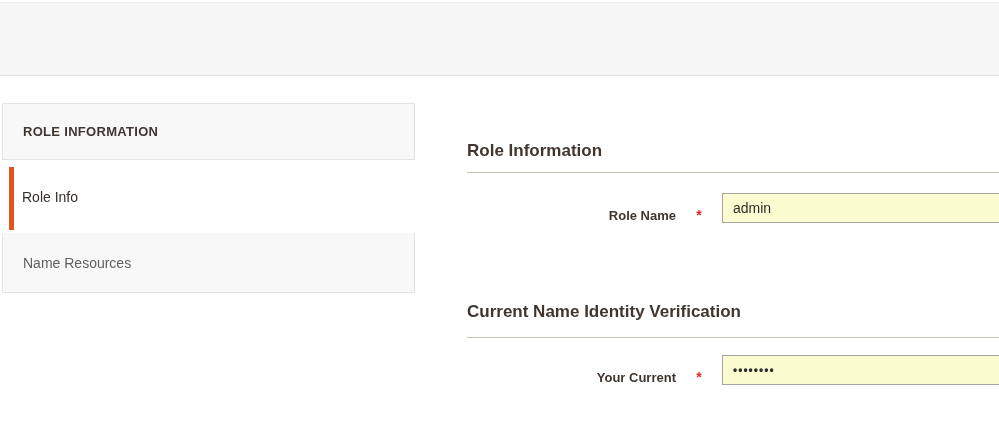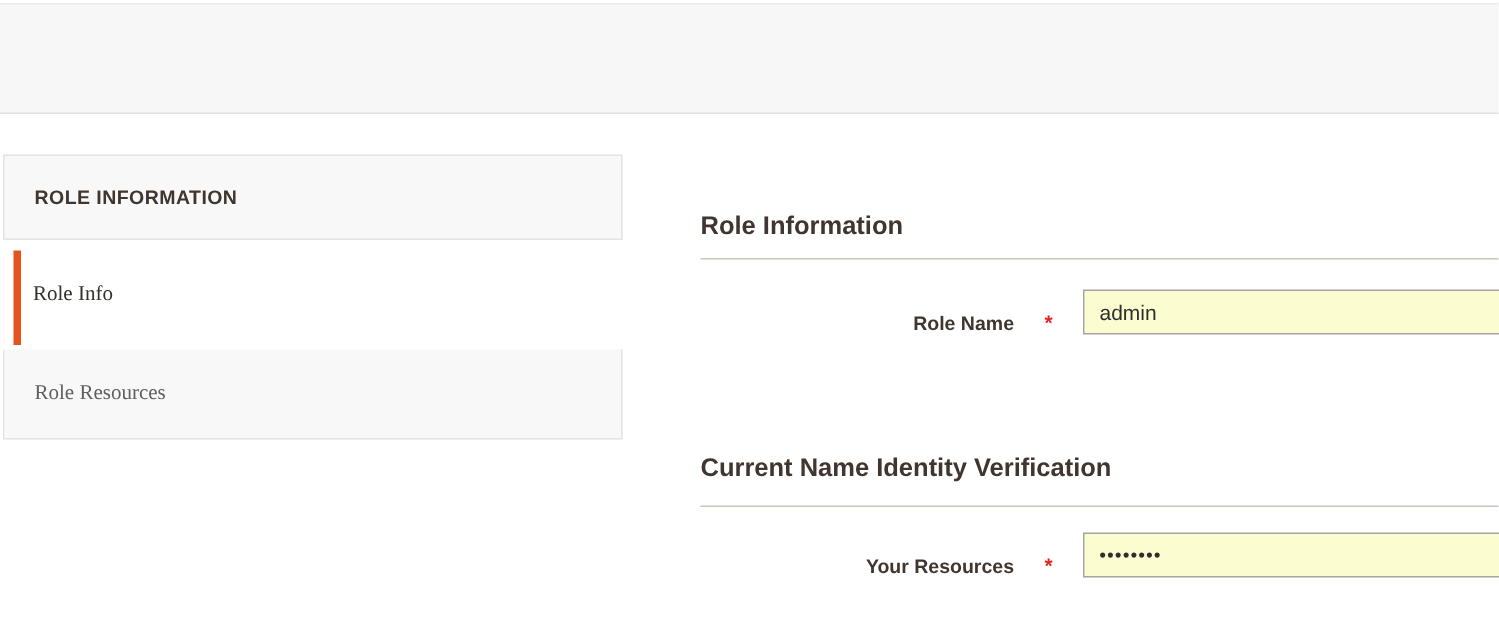--- a/index.html
+++ b/index.html
@@ -25,21 +25,20 @@
     padding:0 20px;
     font-size:13px; font-weight:bold; letter-spacing:.3px;
     color:#41362f;
     border-bottom:1px solid #e3e3e3;
   }
   .nav-item {
     display:flex; align-items:center;
     padding-left:20px;
     font-size:14px; color:#5f5f5f;
     cursor:pointer;
-    font-family:Liberation Serif, serif;
   }
   .nav-item.active {
     position:relative;
     left:-1px; width:417px; height:73px;
     background:#ffffff;
     color:#35302b;
   }
   .nav-item.active::before {
     content:""; position:absolute; left:7px; top:7px; bottom:3px; width:5px;
     background:#e2531d;
@@ -96,33 +95,33 @@
 <body>
 
 <div class="top-bar"></div>
 
 <div class="sidebar">
   <div class="sidebar-header">ROLE INFORMATION</div>
   <div class="nav-item active">
     <span>Role Info</span>
   </div>
   <div class="nav-item plain">
-    <span>Role Resources</span>
+    <span>Name Resources</span>
   </div>
 </div>
 
 <div class="section-title t1">Role Information</div>
 <div class="section-divider d1"></div>
 
 <div class="field-row r1">
   <span class="field-label">Role Name</span>
   <span class="req-marker">*</span>
   <input class="form-input" type="text" value="admin" style="">
 </div>
 
 <div class="section-title t2">Current Name Identity Verification</div>
 <div class="section-divider d2"></div>
 
 <div class="field-row r2">
-  <span class="field-label">Your Resources</span>
+  <span class="field-label">Your Current</span>
   <span class="req-marker">*</span>
   <input class="form-input password" type="text" value="••••••••" style="">
 </div>
 
 </body></html>

